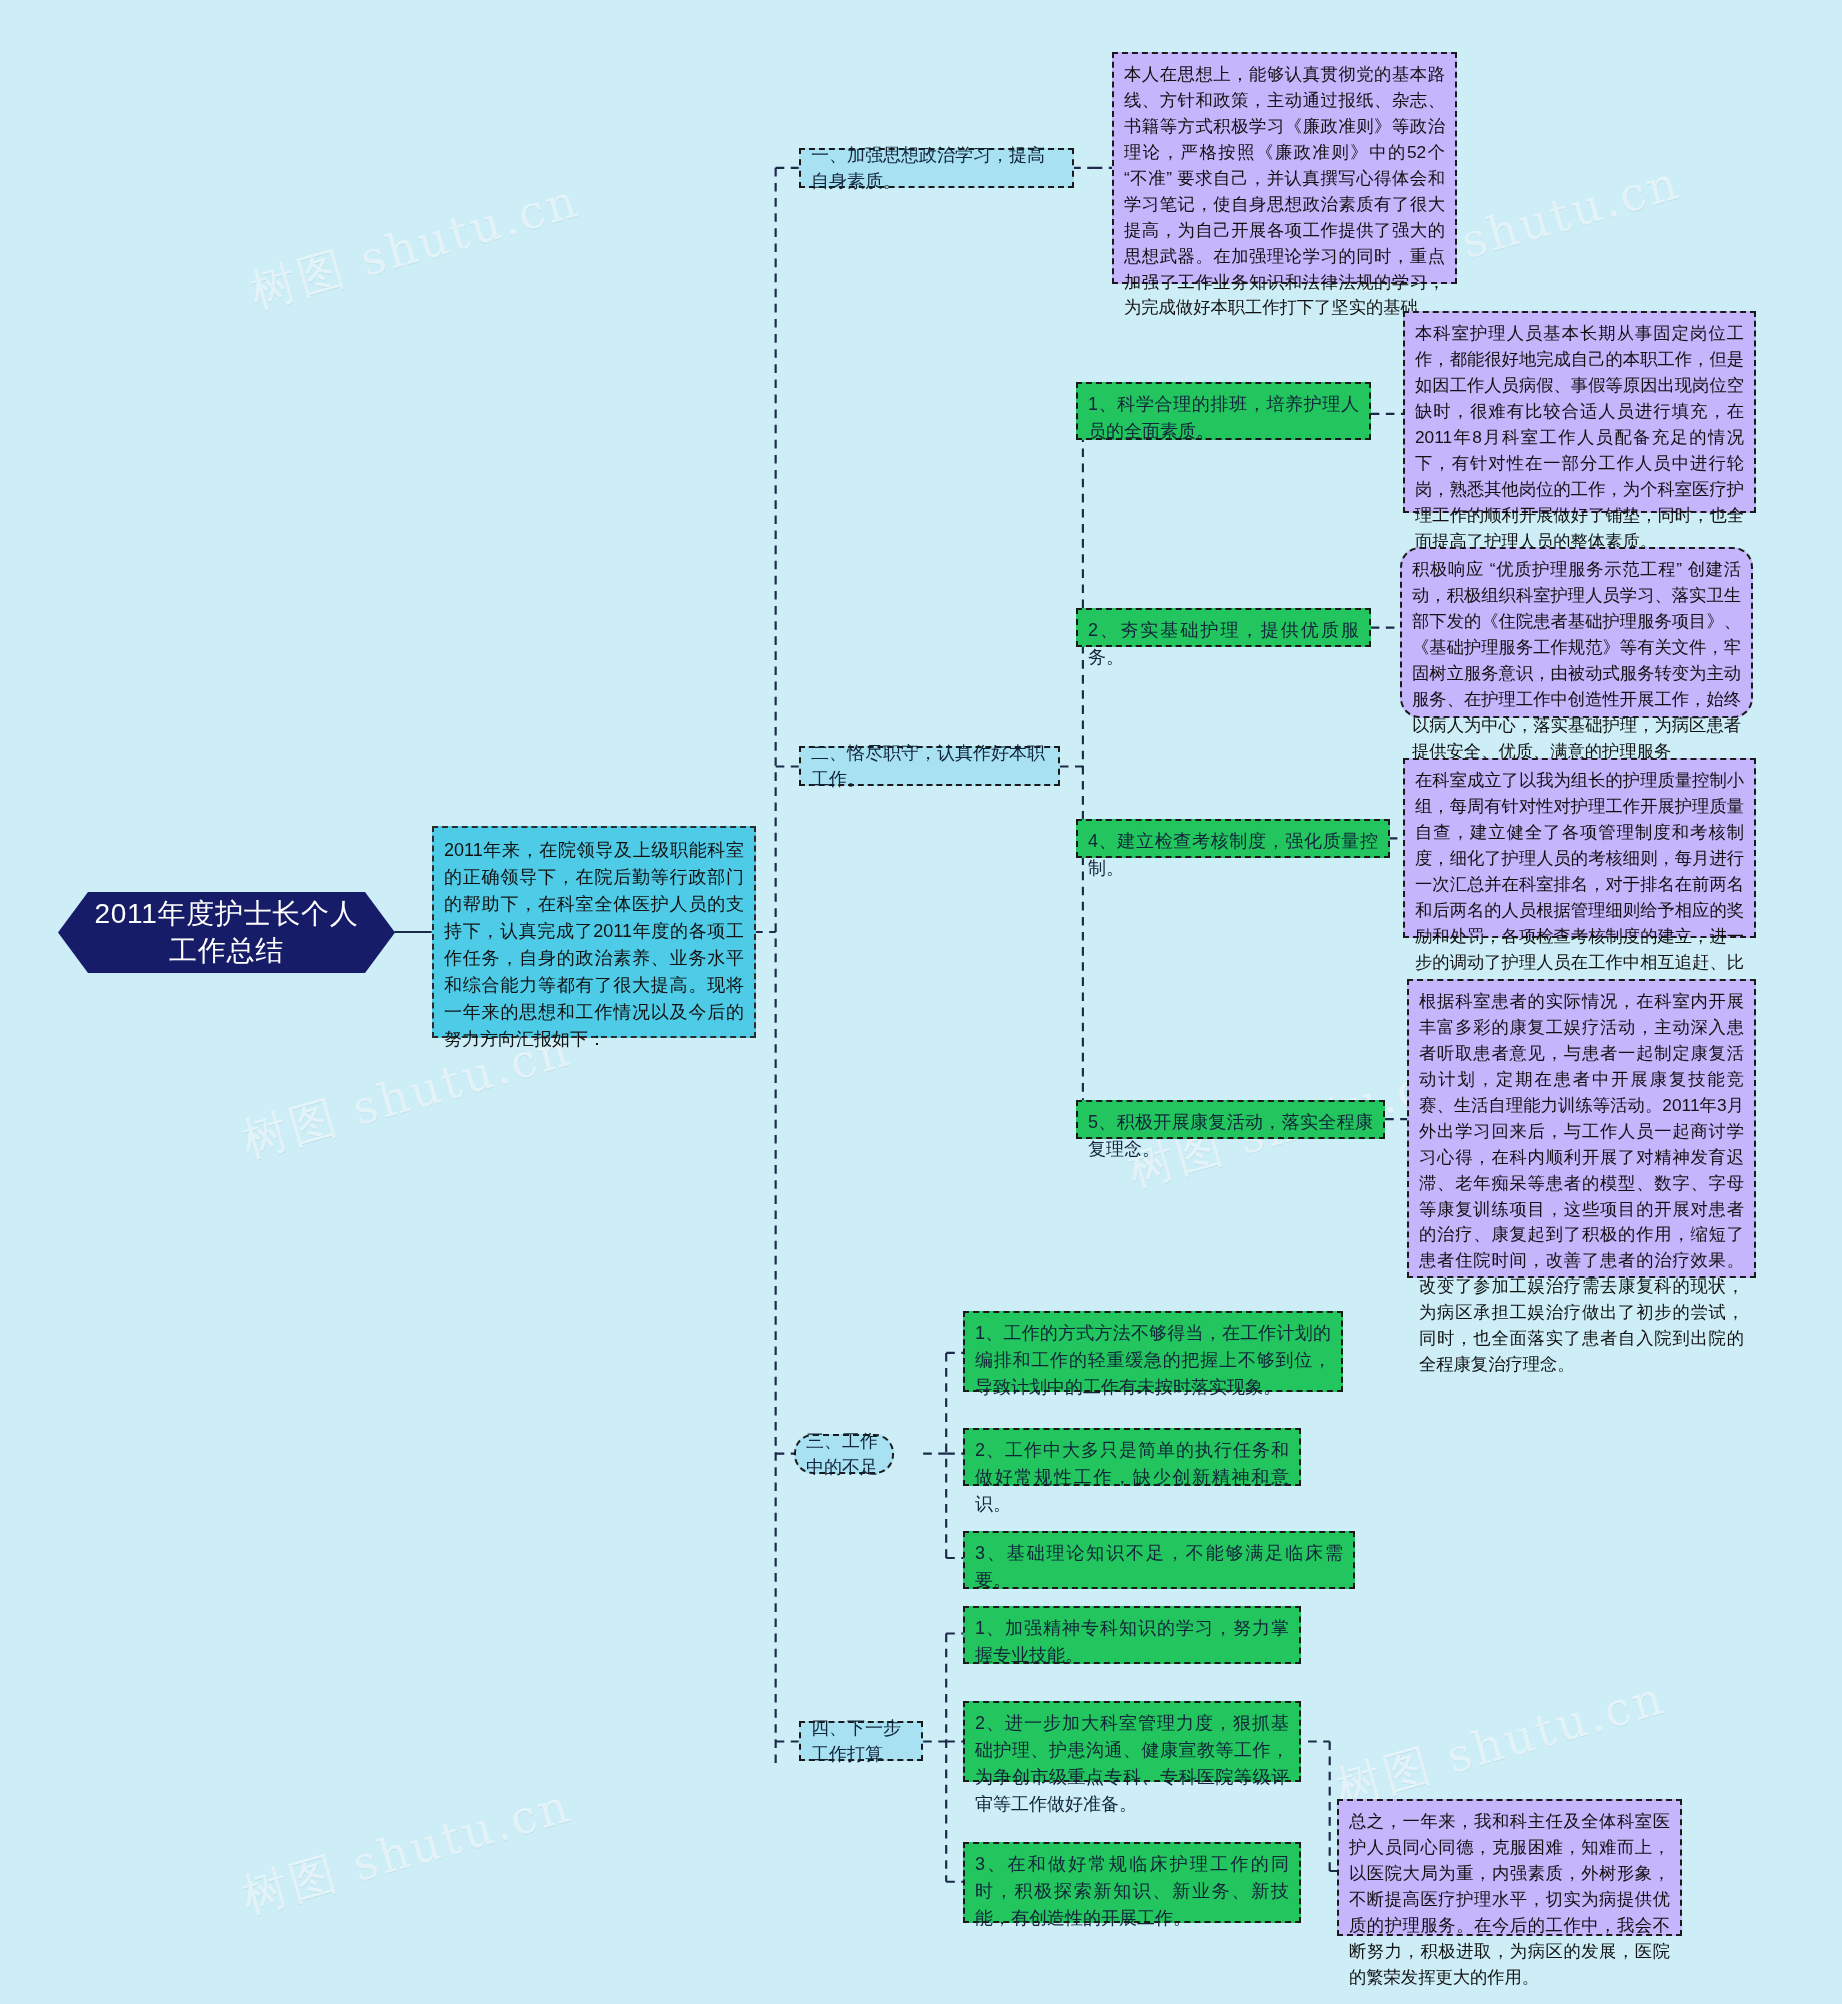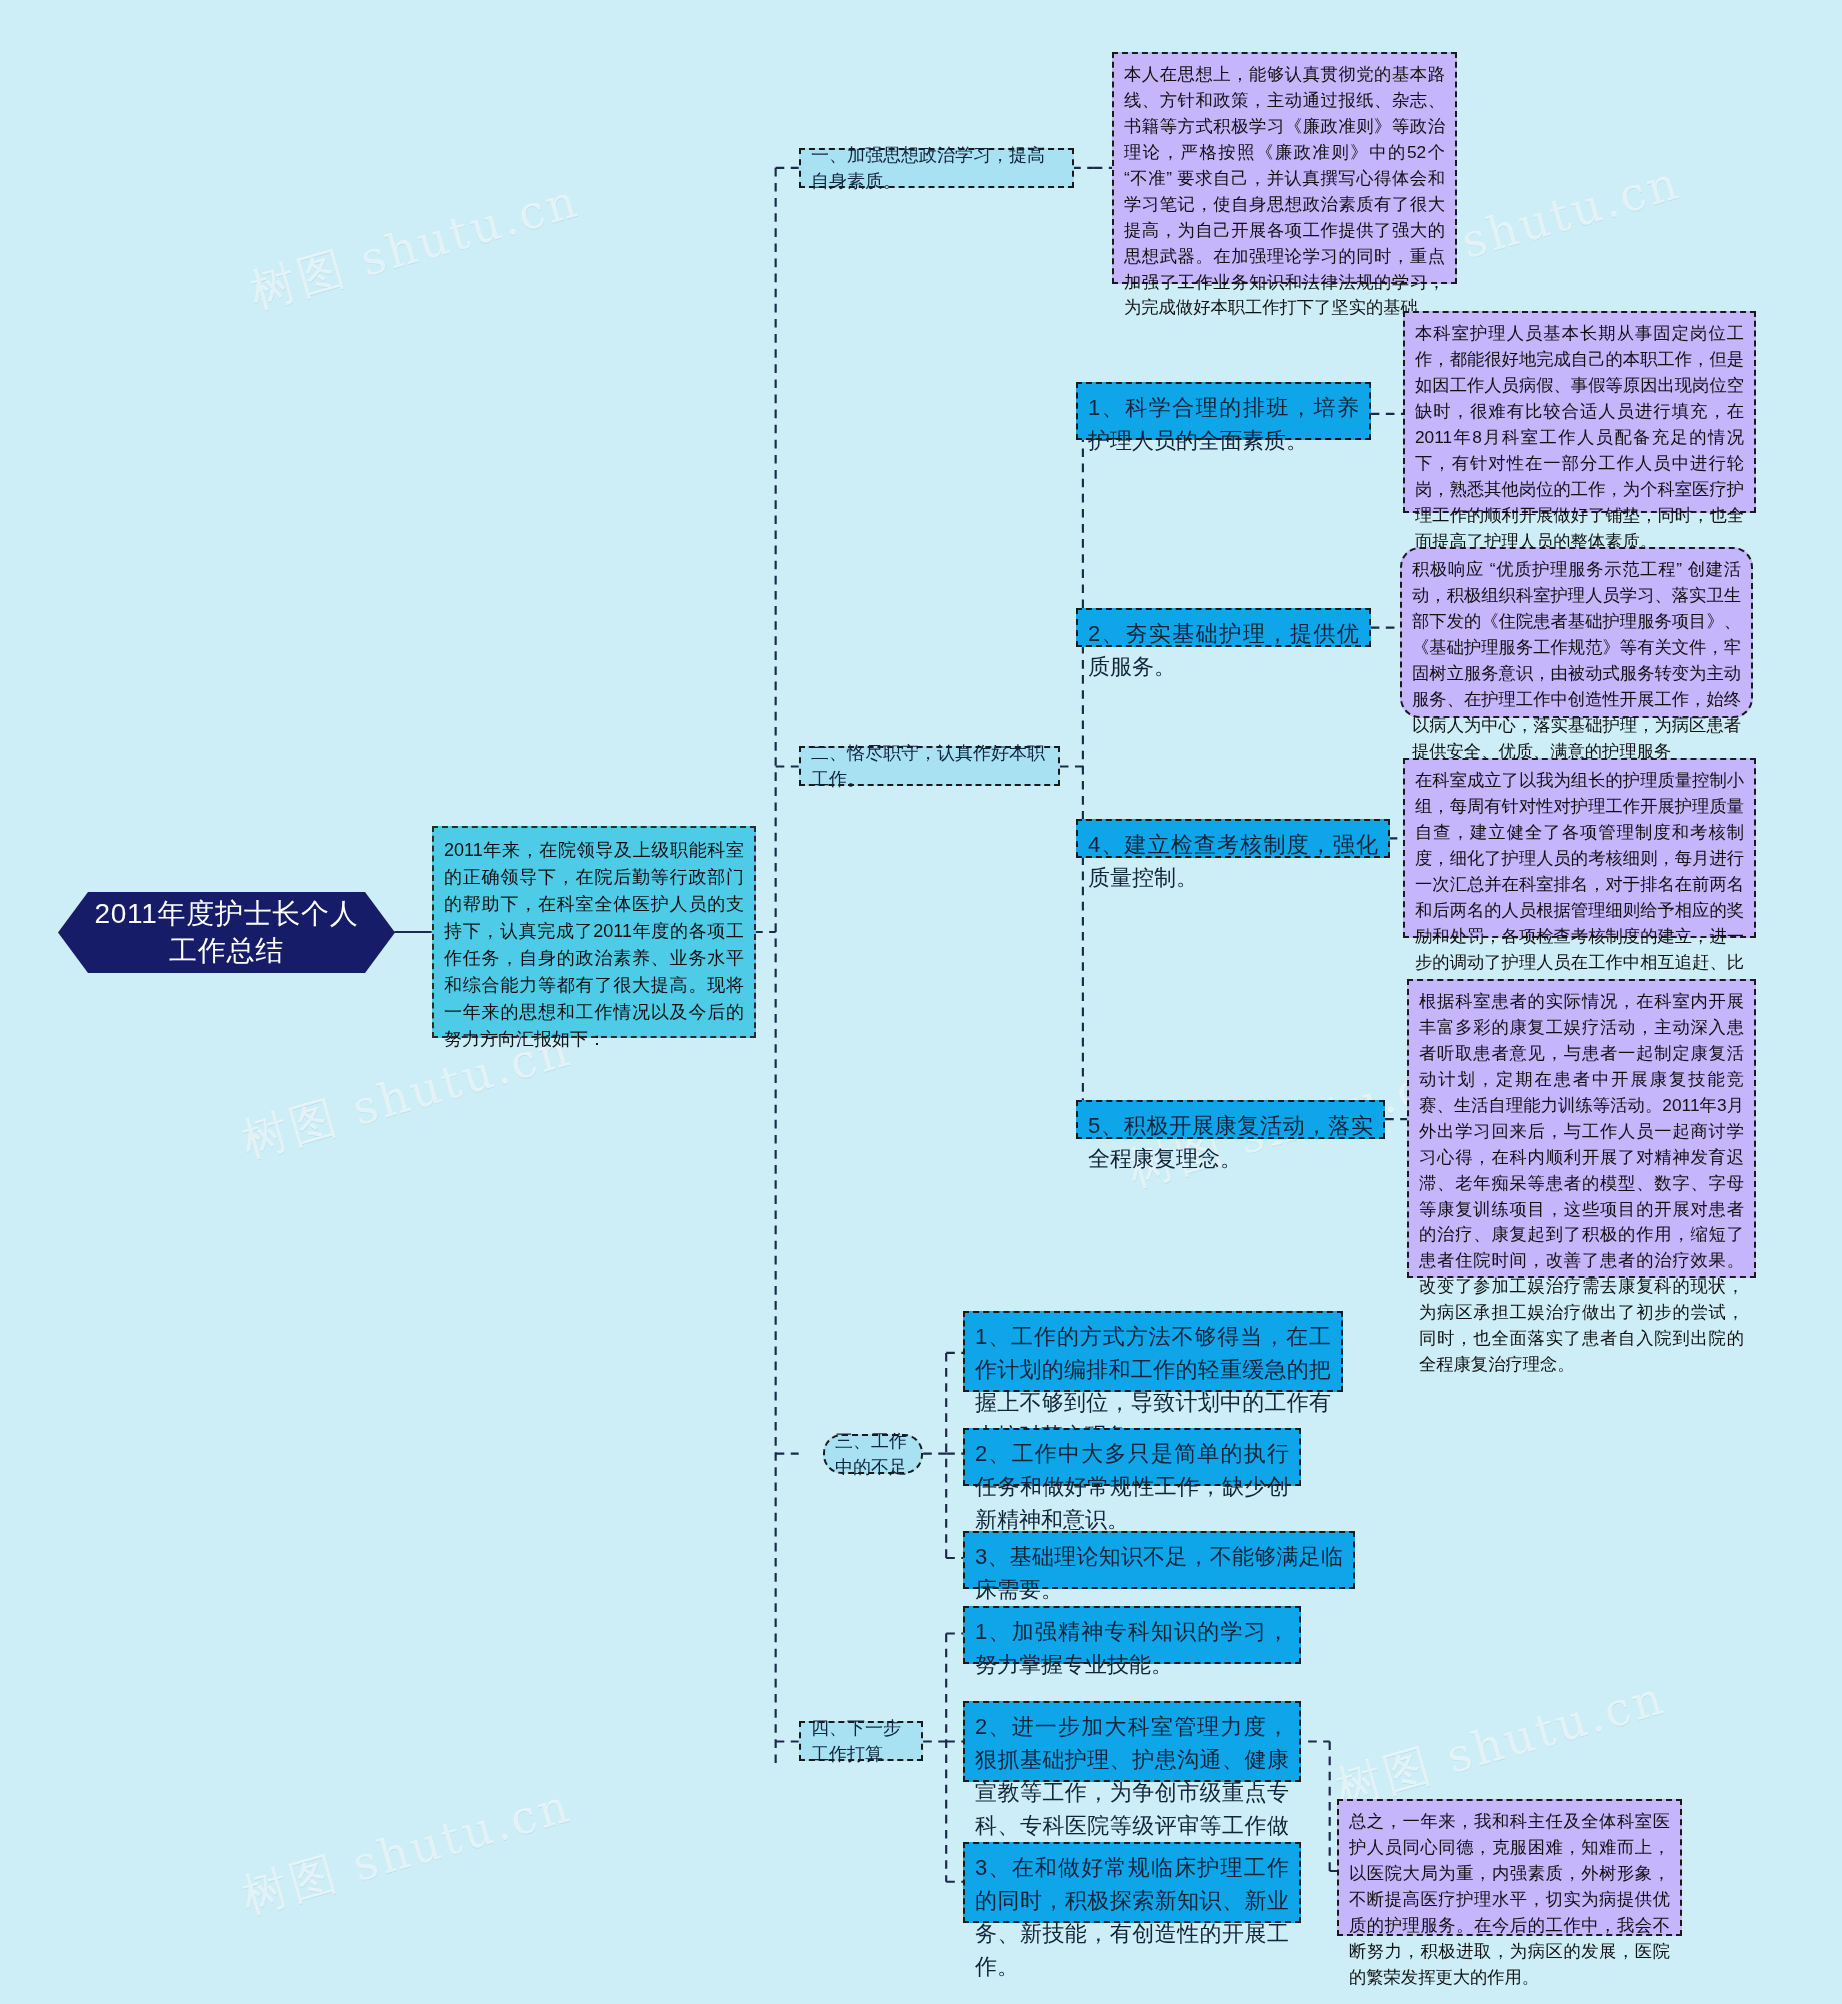--- a/index.html
+++ b/index.html
@@ -45,24 +45,24 @@
     border:2.2px dashed #1a1a1a;
     color:#12243a;
     font-size:18px;
     line-height:1.45;
     padding:6.5px 10px;
     display:flex;align-items:center;
   }
 
   
   .leaf{
-    background:#0ea5e9;
+    background:#22c55e;
     border:2.2px dashed #1a1a1a;
     color:#12243a;
-    font-size:22px;
+    font-size:18px;
     line-height:1.5;
     padding:7.2px 10px;
     text-align:justify;
   }
 
   
   .detail{
     background:#c4b5fd;
     border:2.2px dashed #1a1a1a;
     color:#111;
@@ -186,21 +186,21 @@
     <span>在科室成立了以我为组长的护理质量控制小组，每周有针对性对护理工作开展护理质量自查，建立健全了各项管理制度和考核制度，细化了护理人员的考核细则，每月进行一次汇总并在科室排名，对于排名在前两名和后两名的人员根据管理细则给予相应的奖励和处罚，各项检查考核制度的建立，进一步的调动了护理人员在工作中相互追赶、比拼的积极性，除此之外，护理质量也得到了进一步的提高。</span>
   </div>
 
   <div class="node leaf" style="left:1076px;top:1100px;width:309px;height:39px;">
     <span>5、积极开展康复活动，落实全程康复理念。</span>
   </div>
   <div class="node detail" style="left:1407px;top:979px;width:349px;height:299px;">
     <span>根据科室患者的实际情况，在科室内开展丰富多彩的康复工娱疗活动，主动深入患者听取患者意见，与患者一起制定康复活动计划，定期在患者中开展康复技能竞赛、生活自理能力训练等活动。2011年3月外出学习回来后，与工作人员一起商讨学习心得，在科内顺利开展了对精神发育迟滞、老年痴呆等患者的模型、数字、字母等康复训练项目，这些项目的开展对患者的治疗、康复起到了积极的作用，缩短了患者住院时间，改善了患者的治疗效果。改变了参加工娱治疗需去康复科的现状，为病区承担工娱治疗做出了初步的尝试，同时，也全面落实了患者自入院到出院的全程康复治疗理念。</span>
   </div>
 
-  <div class="node branch" style="left:823px;top:1434px;width:100px;height:40px;border-radius:19px;">
+  <div class="node branch" style="left:794px;top:1434px;width:100px;height:40px;border-radius:19px;">
     <span>三、工作中的不足</span>
   </div>
 
   <div class="node leaf" style="left:963px;top:1311px;width:380px;height:81px;">
     <span>1、工作的方式方法不够得当，在工作计划的编排和工作的轻重缓急的把握上不够到位，导致计划中的工作有未按时落实现象。</span>
   </div>
   <div class="node leaf" style="left:963px;top:1428px;width:338px;height:58px;">
     <span>2、工作中大多只是简单的执行任务和做好常规性工作，缺少创新精神和意识。</span>
   </div>
   <div class="node leaf" style="left:963px;top:1531px;width:392px;height:58px;">

